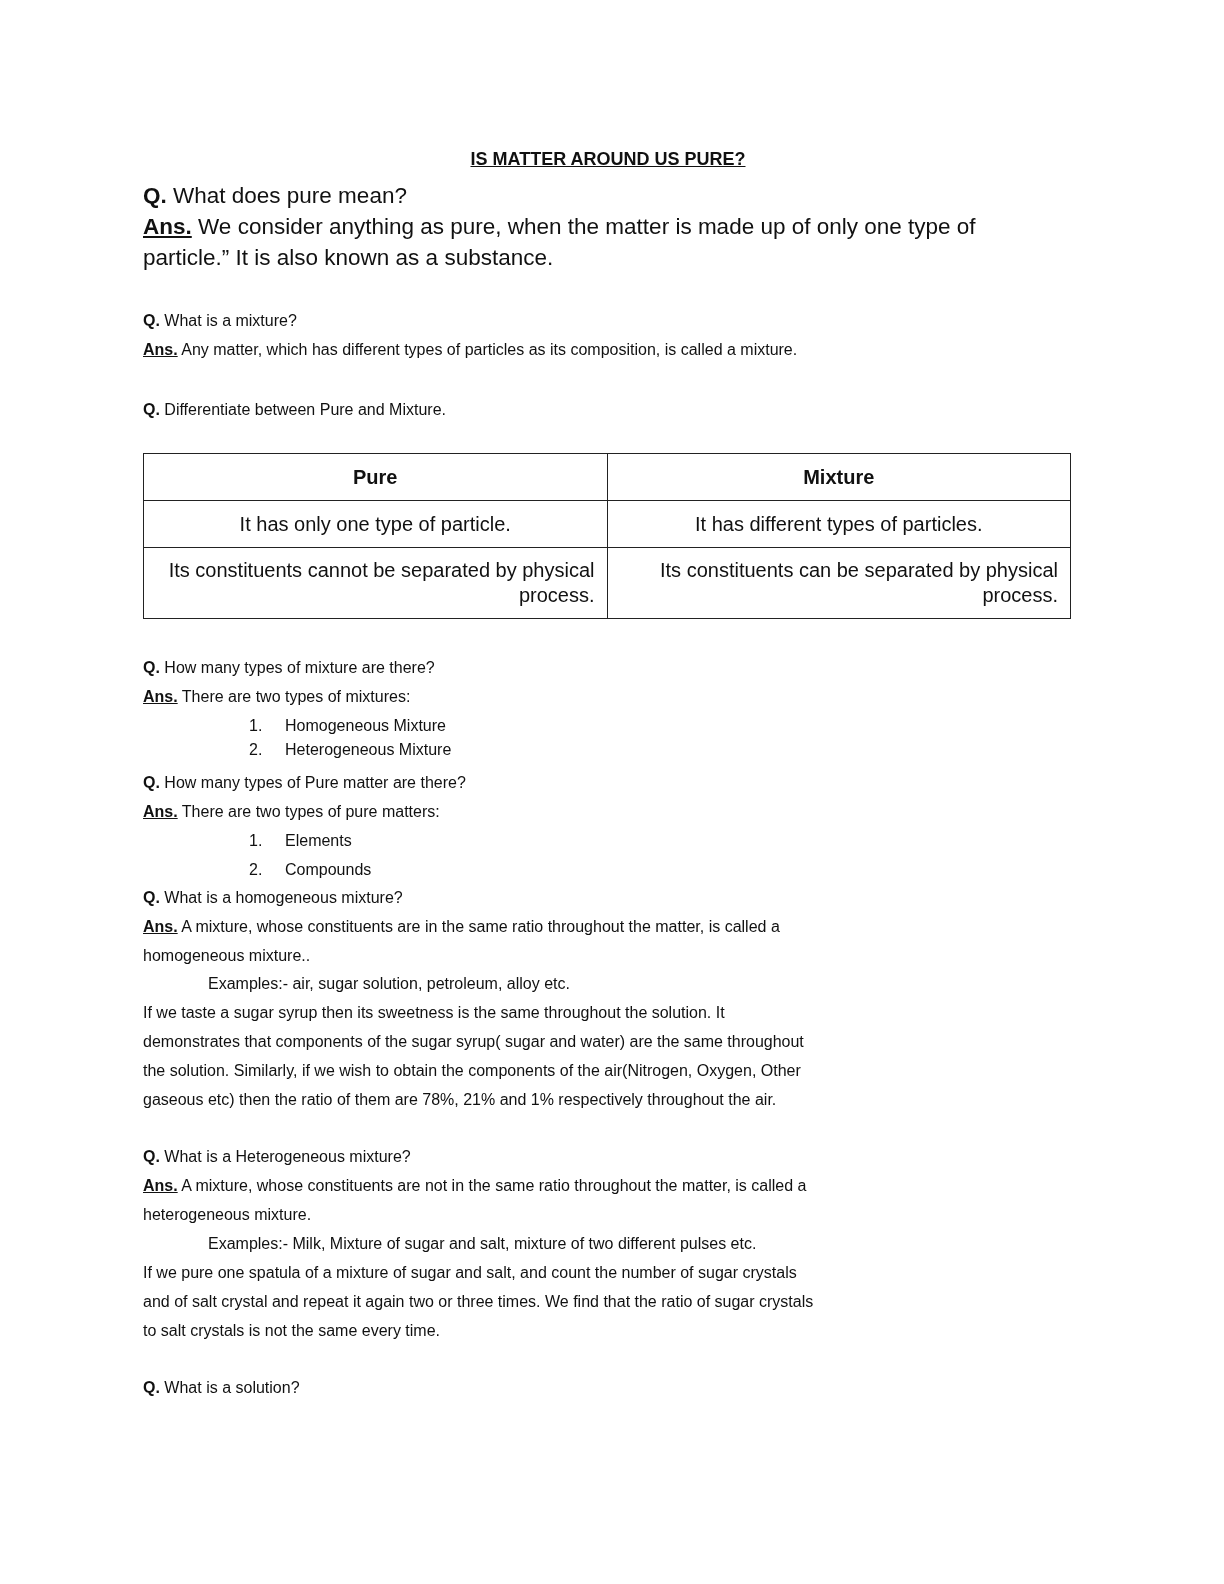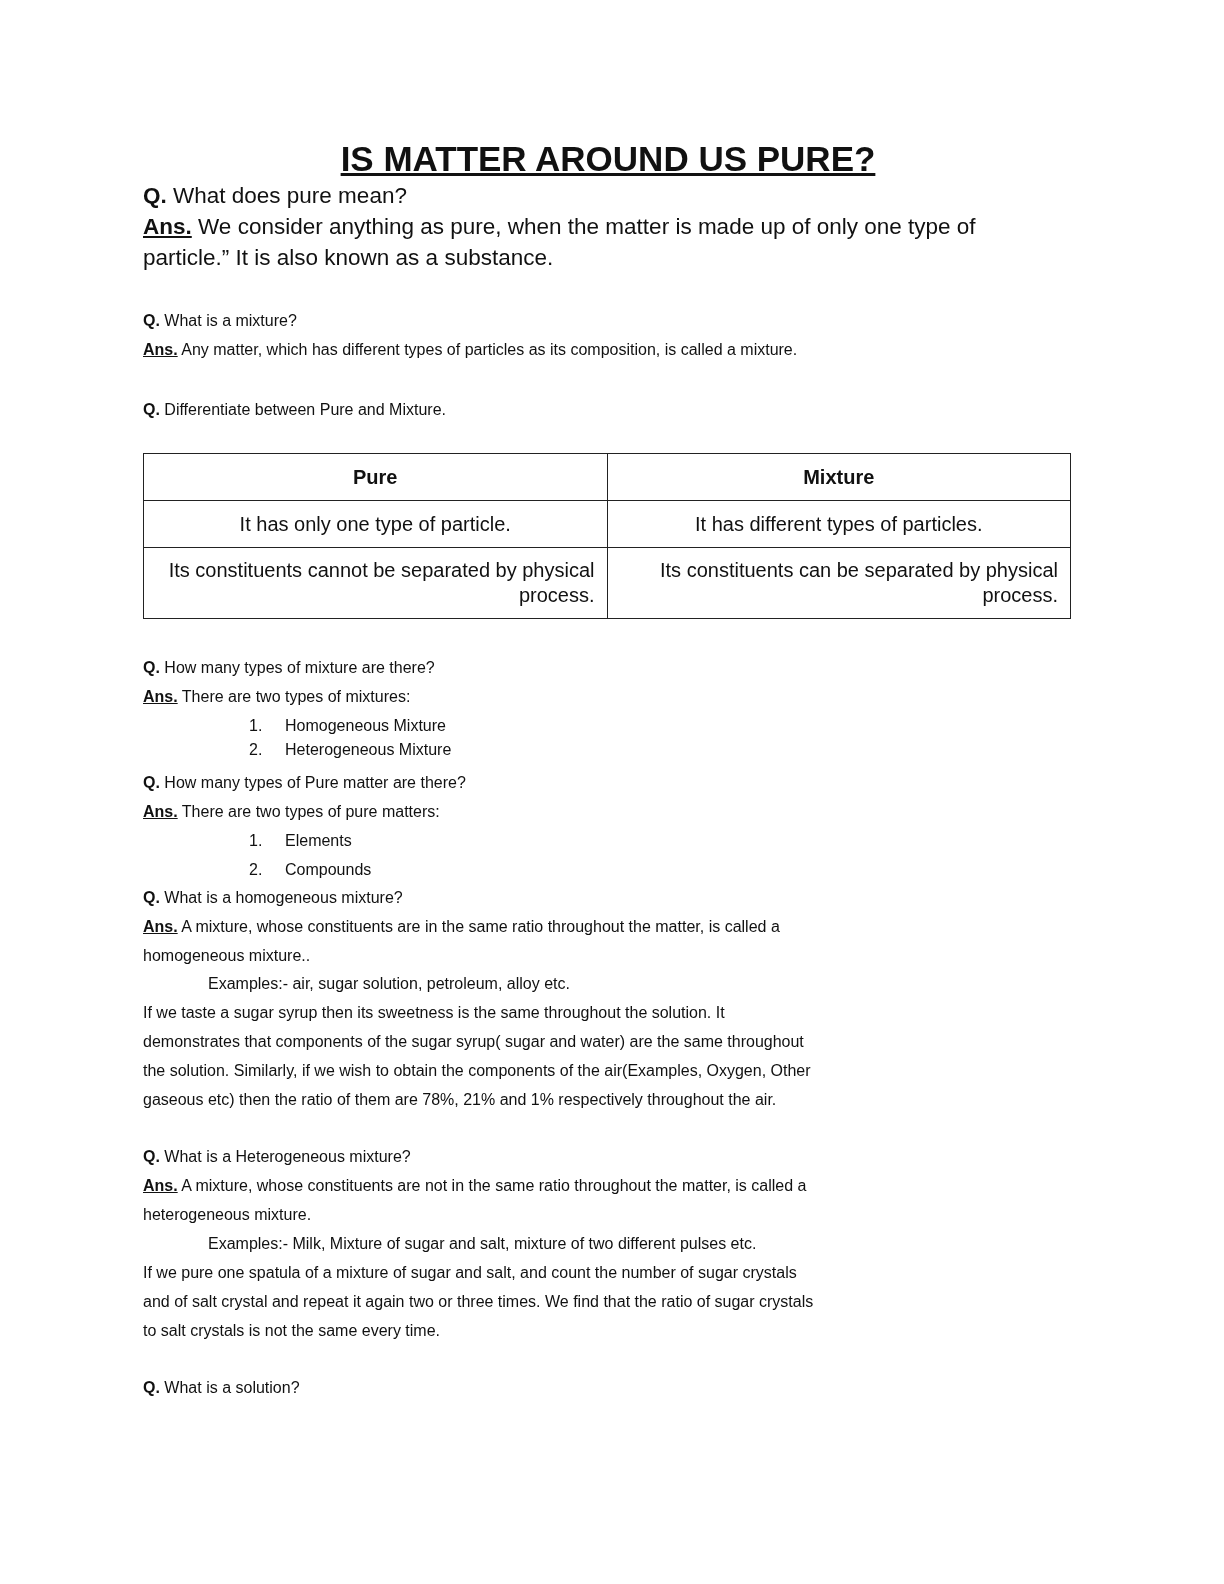--- a/index.html
+++ b/index.html
@@ -3,21 +3,21 @@
 <meta charset="utf-8">
 <style>
   html, body { margin: 0; padding: 0; background: #ffffff; }
   body {
     width: 1224px; height: 1584px; position: relative; overflow: hidden;
     font-family: "Liberation Sans", sans-serif; color: #111111;
   }
   .page { position: absolute; left: 143px; top: 0; width: 930px; }
   .title {
     position: absolute; left: 0; width: 930px; top: 141px;
-    text-align: center; font-weight: bold; font-size: 35px; text-decoration: underline;
+    text-align: center; font-weight: bold; font-size: 18px; text-decoration: underline;
     line-height: 36px;
   }
   .line { position: absolute; left: 0; white-space: nowrap; }
   .big { font-size: 22.5px; line-height: 31px; }
   .norm { font-size: 16px; line-height: 29px; }
   .q { font-weight: bold; }
   .ans { font-weight: bold; text-decoration: underline; }
   .indent-list { left: 106px; }
   .list-num { display: inline-block; width: 36px; }
   .examples { left: 65px; }
@@ -116,21 +116,21 @@
     <span>What is a homogeneous mixture?</span>
   </div>
   <div class="line norm" style="top:912px">
     <span class="ans">Ans.</span>
     <span>A mixture, whose constituents are in the same ratio throughout the matter, is called a</span>
   </div>
   <div class="line norm" style="top:941px">homogeneous mixture..</div>
   <div class="line norm examples" style="top:969px">Examples:- air, sugar solution, petroleum, alloy etc.</div>
   <div class="line norm" style="top:998px">If we taste a sugar syrup then its sweetness is the same throughout the solution. It</div>
   <div class="line norm" style="top:1027px">demonstrates that components of the sugar syrup( sugar and water) are the same throughout</div>
-  <div class="line norm" style="top:1056px">the solution. Similarly, if we wish to obtain the components of the air(Examples, Oxygen, Other</div>
+  <div class="line norm" style="top:1056px">the solution. Similarly, if we wish to obtain the components of the air(Nitrogen, Oxygen, Other</div>
   <div class="line norm" style="top:1085px">gaseous etc) then the ratio of them are 78%, 21% and 1% respectively throughout the air.</div>
 
   <div class="line norm" style="top:1142px">
     <span class="q">Q.</span>
     <span>What is a Heterogeneous mixture?</span>
   </div>
   <div class="line norm" style="top:1171px">
     <span class="ans">Ans.</span>
     <span>A mixture, whose constituents are not in the same ratio throughout the matter, is called a</span>
   </div>

